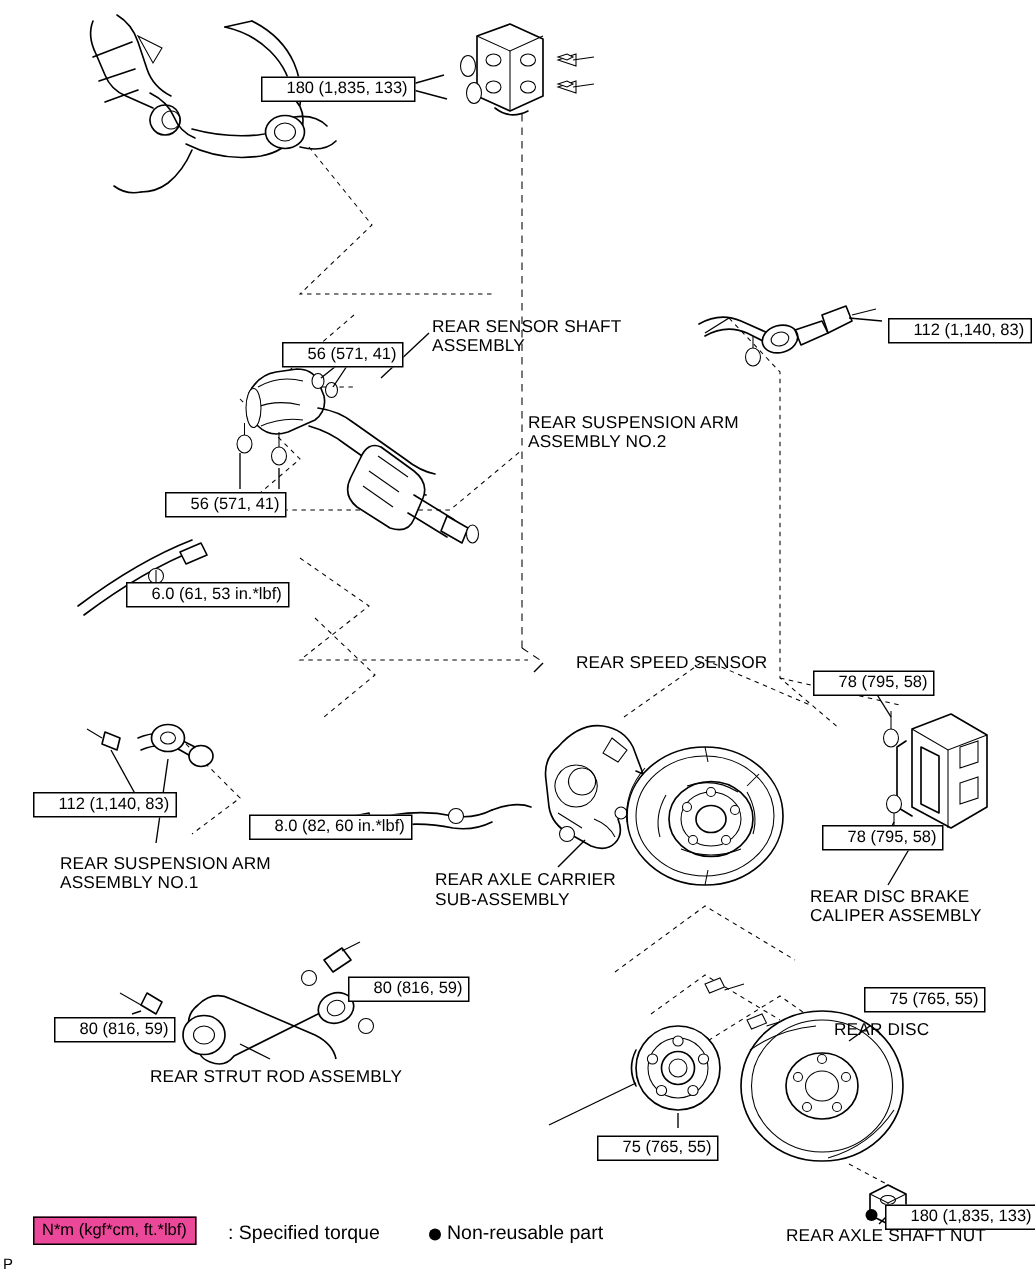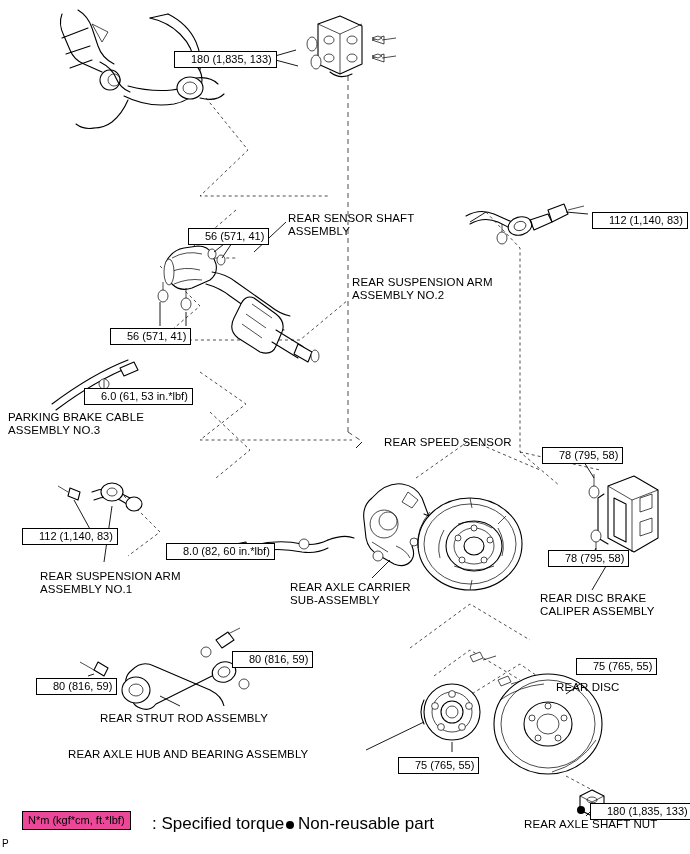--- a/index.html
+++ b/index.html
@@ -4,21 +4,21 @@
 <style>
   html,body{margin:0;padding:0;background:#ffffff;}
   body{width:690px;height:854px;position:relative;overflow:hidden;
        font-family:"Liberation Sans", sans-serif;color:#000;}
   #sheet{position:absolute;inset:0;}
   svg#art{position:absolute;left:0;top:0;width:690px;height:854px;}
   .lbl{position:absolute;font-size:11.5px;line-height:13px;letter-spacing:0.1px;
        color:#000;white-space:pre;}
   .torque{position:absolute;font-size:11px;line-height:12px;border:1px solid #000;
           background:#fff;padding:1px 4px 2px 16px;white-space:nowrap;}
-  .legend{position:absolute;font-size:17px;white-space:nowrap;}
+  .legend{position:absolute;font-size:13px;white-space:nowrap;}
   .legend-box{position:absolute;border:1px solid #000;background:#ec4899;
               padding:2px 5px 3px 5px;font-size:11px;white-space:nowrap;}
   .dot{display:inline-block;width:8px;height:8px;border-radius:50%;
        background:#000;vertical-align:middle;margin-right:4px;}
   .pagemark{position:absolute;left:2px;top:838px;font-size:10px;}
   .nut-dot{position:absolute;width:8px;height:8px;border-radius:50%;background:#000;}
 </style>
 </head>
 <body>
 
@@ -288,32 +288,29 @@
     <path class="th" d="M592 802 l0 14"></path>
     <ellipse class="th" cx="592" cy="800" rx="5" ry="3"></ellipse>
   </g>
   <path class="lead" d="M586 816 L592 810"></path>
 </svg>
 
 <div class="lbl" style="left:288px;top:212px;">REAR SENSOR SHAFT
 ASSEMBLY</div>
 <div class="lbl" style="left:352px;top:276px;">REAR SUSPENSION ARM
 ASSEMBLY NO.2</div>
-<div class="lbl" style="left:8px;top:411px;">PARKING BRAKE CABLE
-ASSEMBLY NO.3</div>
 <div class="lbl" style="left:364px;top:436px;margin-left:20px;">REAR SPEED SENSOR</div>
 <div class="lbl" style="left:40px;top:570px;">REAR SUSPENSION ARM
 ASSEMBLY NO.1</div>
 <div class="lbl" style="left:290px;top:581px;">REAR AXLE CARRIER
 SUB-ASSEMBLY</div>
 <div class="lbl" style="left:540px;top:592px;">REAR DISC BRAKE
 CALIPER ASSEMBLY</div>
 <div class="lbl" style="left:556px;top:681px;">REAR DISC</div>
 <div class="lbl" style="left:100px;top:712px;">REAR STRUT ROD ASSEMBLY</div>
-<div class="lbl" style="left:68px;top:748px;">REAR AXLE HUB AND BEARING ASSEMBLY</div>
 <div class="lbl" style="left:524px;top:818px;">REAR AXLE SHAFT NUT</div>
 
 <div class="torque" style="left:174px;top:51px;">180 (1,835, 133)</div>
 <div class="torque" style="left:592px;top:212px;">112 (1,140, 83)</div>
 <div class="torque" style="left:188px;top:228px;">56 (571, 41)</div>
 <div class="torque" style="left:110px;top:328px;">56 (571, 41)</div>
 <div class="torque" style="left:84px;top:388px;">6.0 (61, 53 in.*lbf)</div>
 <div class="torque" style="left:542px;top:447px;">78 (795, 58)</div>
 <div class="torque" style="left:22px;top:528px;">112 (1,140, 83)</div>
 <div class="torque" style="left:166px;top:543px;">8.0 (82, 60 in.*lbf)</div>

